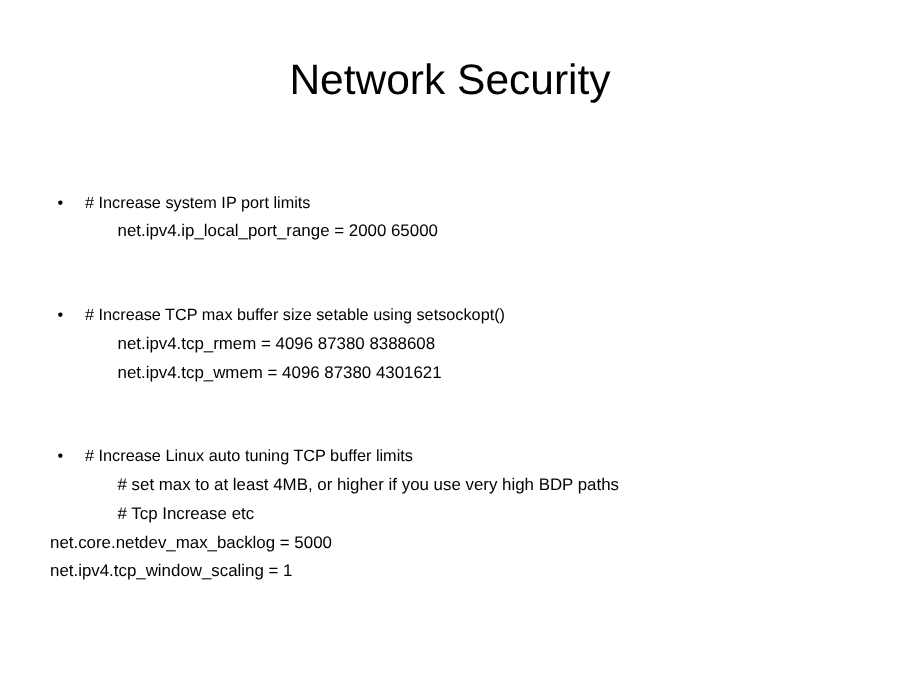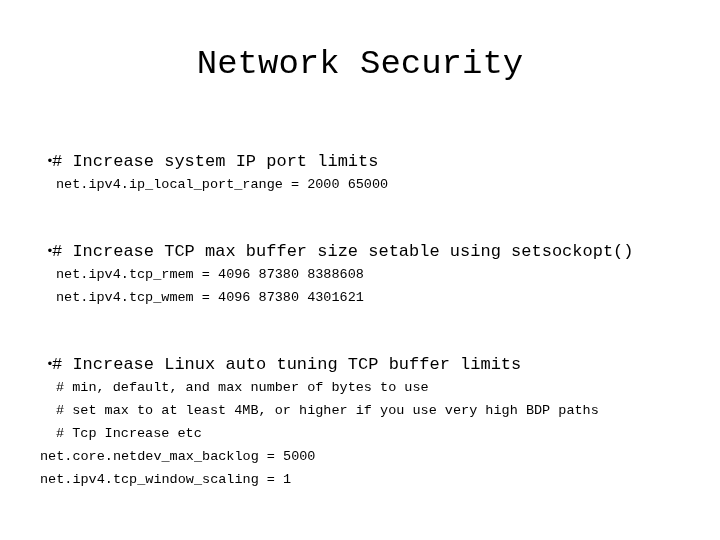--- a/index.html
+++ b/index.html
@@ -15,21 +15,20 @@
     overflow: hidden;
     position: relative;
   }
 
   .slide {
     position: absolute;
     inset: 0;
     width: 720px;
     height: 408px;
     background: #ffffff;
-    font-family: Liberation Mono, monospace;
   }
 
   
   .slide-title {
     position: absolute;
     left: 0;
     top: 44px;
     width: 720px;
     text-align: center;
     font-size: 34px;
@@ -69,36 +68,36 @@
     width: 10px;
     height: 23px;
     line-height: 23px;
     font-size: 13px;
     color: #000000;
     text-align: left;
   }
 
   .bullet-head-text {
     position: absolute;
-    left: 52px;
+    left: 68px;
     top: 0;
     height: 23px;
     line-height: 23px;
-    font-size: 17px;
+    font-size: 13px;
     font-weight: 400;
     color: #000000;
     white-space: pre;
     text-align: center;
   }
 
   .sub-line {
     position: relative;
     height: 23px;
     line-height: 23px;
-    padding-left: 56px;
+    padding-left: 94px;
     font-size: 13.5px;
     font-weight: 400;
     color: #000000;
     white-space: pre;
   }
   .sub-line.extra-indent {
     padding-left: 40px;
   }
 </style>
 </head>
@@ -125,21 +124,20 @@
       </div>
       <div class="sub-line">net.ipv4.tcp_rmem = 4096 87380 8388608</div>
       <div class="sub-line">net.ipv4.tcp_wmem = 4096 87380 4301621</div>
     </div>
 
     <div class="bullet-group g3">
       <div class="bullet-row">
         <span class="bullet-marker">•</span>
         <span class="bullet-head-text"># Increase Linux auto tuning TCP buffer limits</span>
       </div>
-      <div class="sub-line"># min, default, and max number of bytes to use</div>
       <div class="sub-line"># set max to at least 4MB, or higher if you use very high BDP paths</div>
       <div class="sub-line"># Tcp Increase etc</div>
       <div class="sub-line extra-indent">net.core.netdev_max_backlog = 5000</div>
       <div class="sub-line extra-indent">net.ipv4.tcp_window_scaling = 1</div>
     </div>
 
   </div>
 </div>
 
 </body></html>

